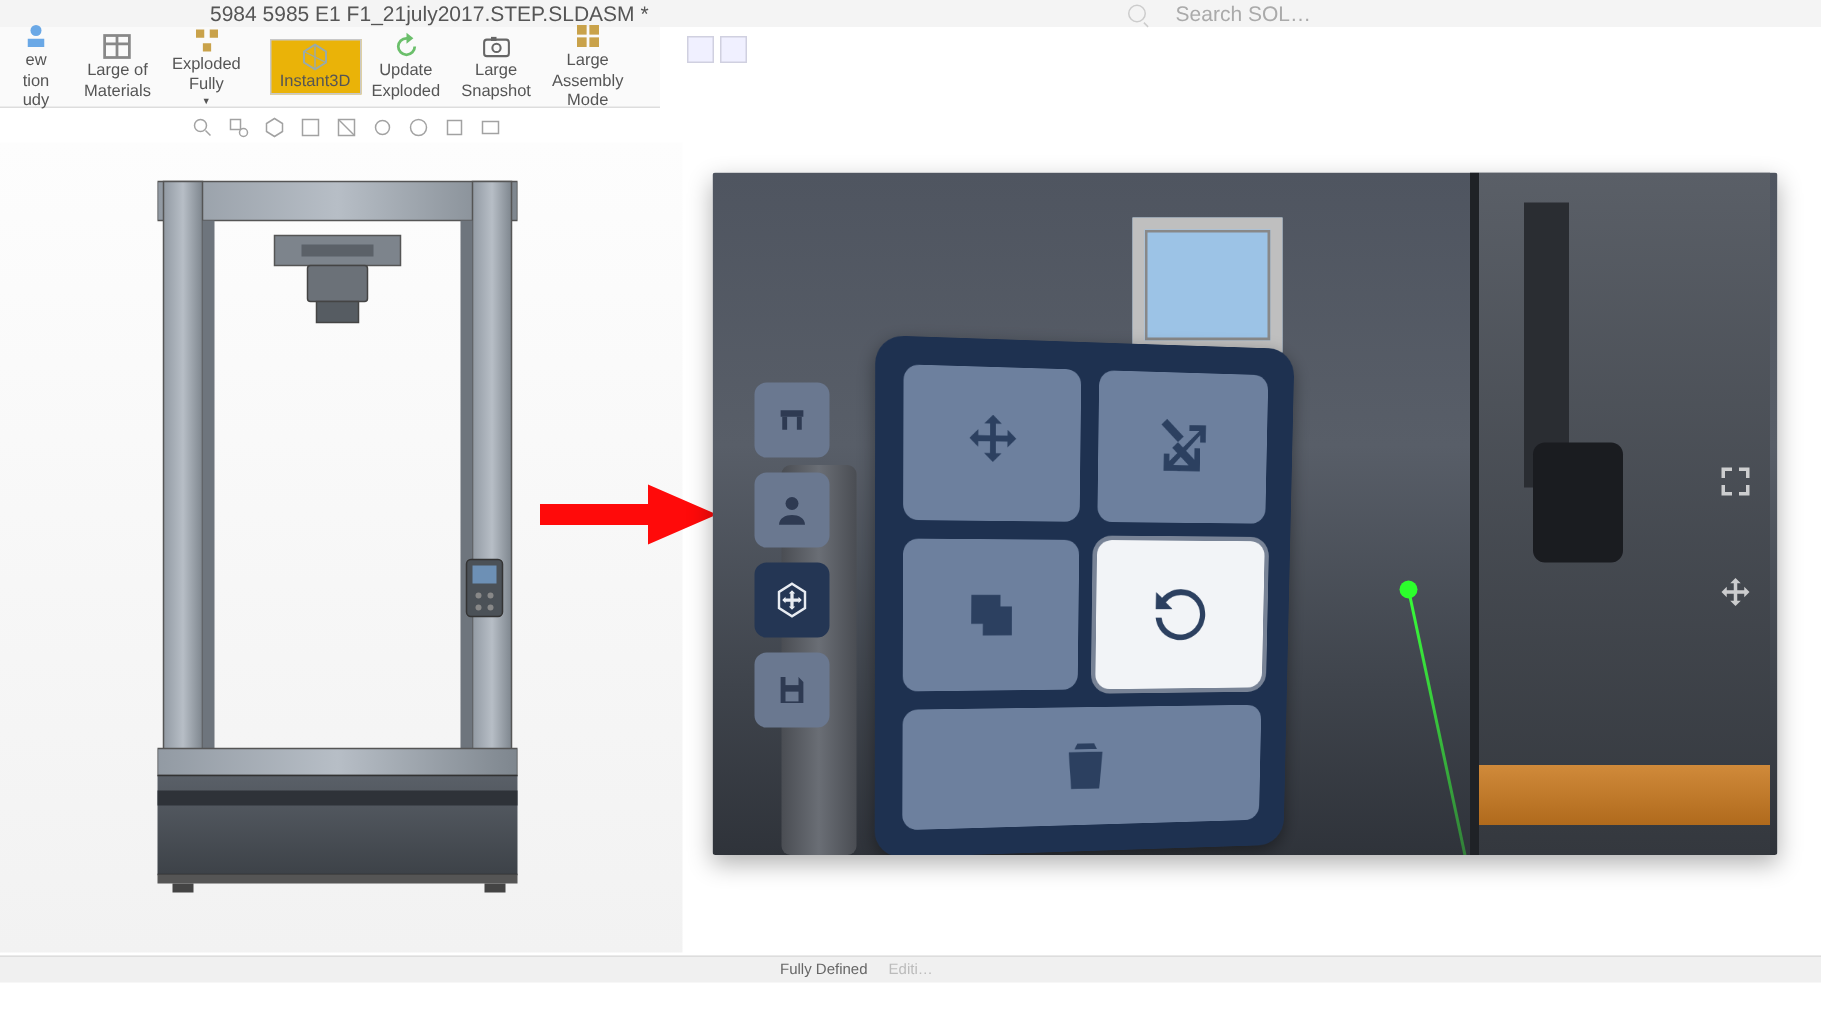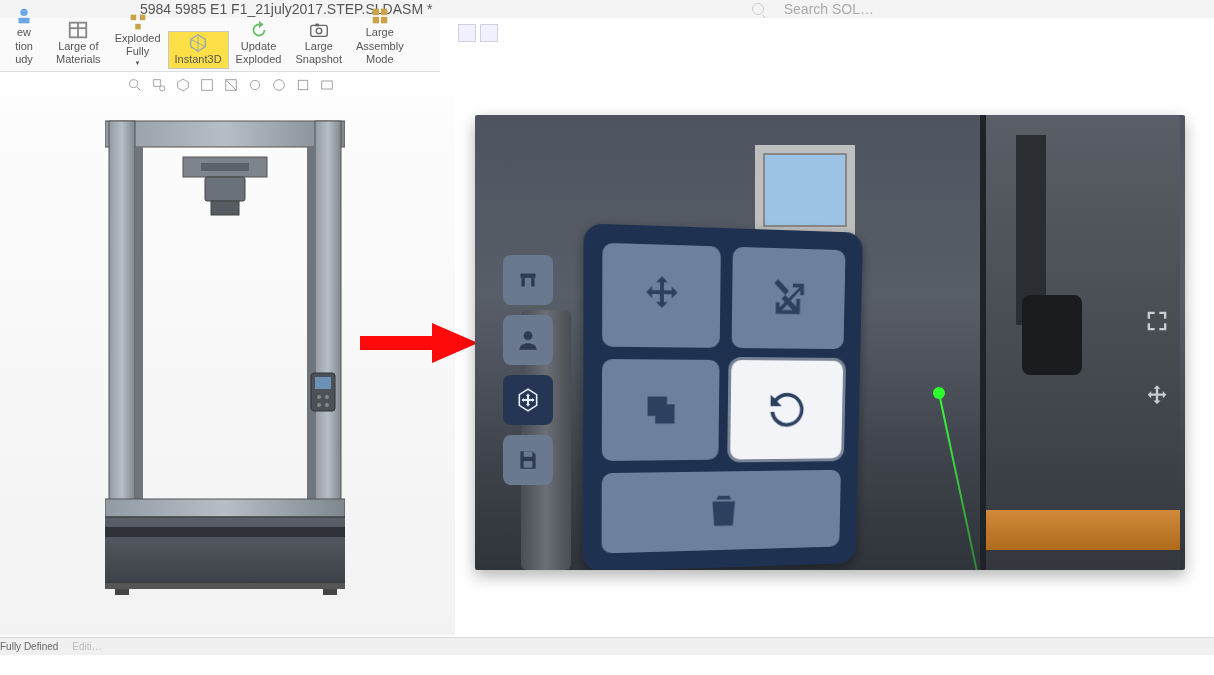--- a/index.html
+++ b/index.html
@@ -51,38 +51,38 @@
   }
 
   
   .ribbon {
     position: absolute;
     top: 18px; left: 0;
     height: 54px;
     background: #fafafa;
     border-bottom: 1px solid #ddd;
     display: flex;
-    align-items: flex-end;
+    align-items: center;
     padding: 2px 4px;
     width: 440px;
   }
   .ribbon-btn {
     display: flex;
     flex-direction: column;
     align-items: center;
     justify-content: center;
     padding: 2px 6px;
     min-width: 40px;
     color: #555;
     text-align: center;
     line-height: 1.05;
     gap: 2px;
     border: 1px solid transparent;
   }
-  .ribbon-btn.sel { background: #fde047; border: 1px solid #c8c8c8; }
+  .ribbon-btn.sel { background: #eab308; border: 1px solid #c8c8c8; margin-left: 12px; }
   .ribbon-ico {
     width: 22px; height: 18px;
     display: flex; align-items: center; justify-content: center;
   }
   .ribbon .sep { width:1px; background:#e5e5e5; margin: 4px 2px; }
 
   .ribbon-extra {
     position: absolute;
     top: 24px; left: 458px;
     display: flex; gap: 4px;
@@ -123,20 +123,21 @@
 
   
   .statusbar {
     position: absolute;
     bottom: 20px; left: 0; right: 0;
     height: 18px;
     background: #f0f0f0;
     border-top: 1px solid #ddd;
     display: flex; align-items: center;
     font-size: 10px; color: #666;
+    padding-left: 520px;
     gap: 14px;
   }
 
   
   .arrow {
     position: absolute;
     left: 360px; top: 318px;
     width: 120px; height: 50px;
   }
 

